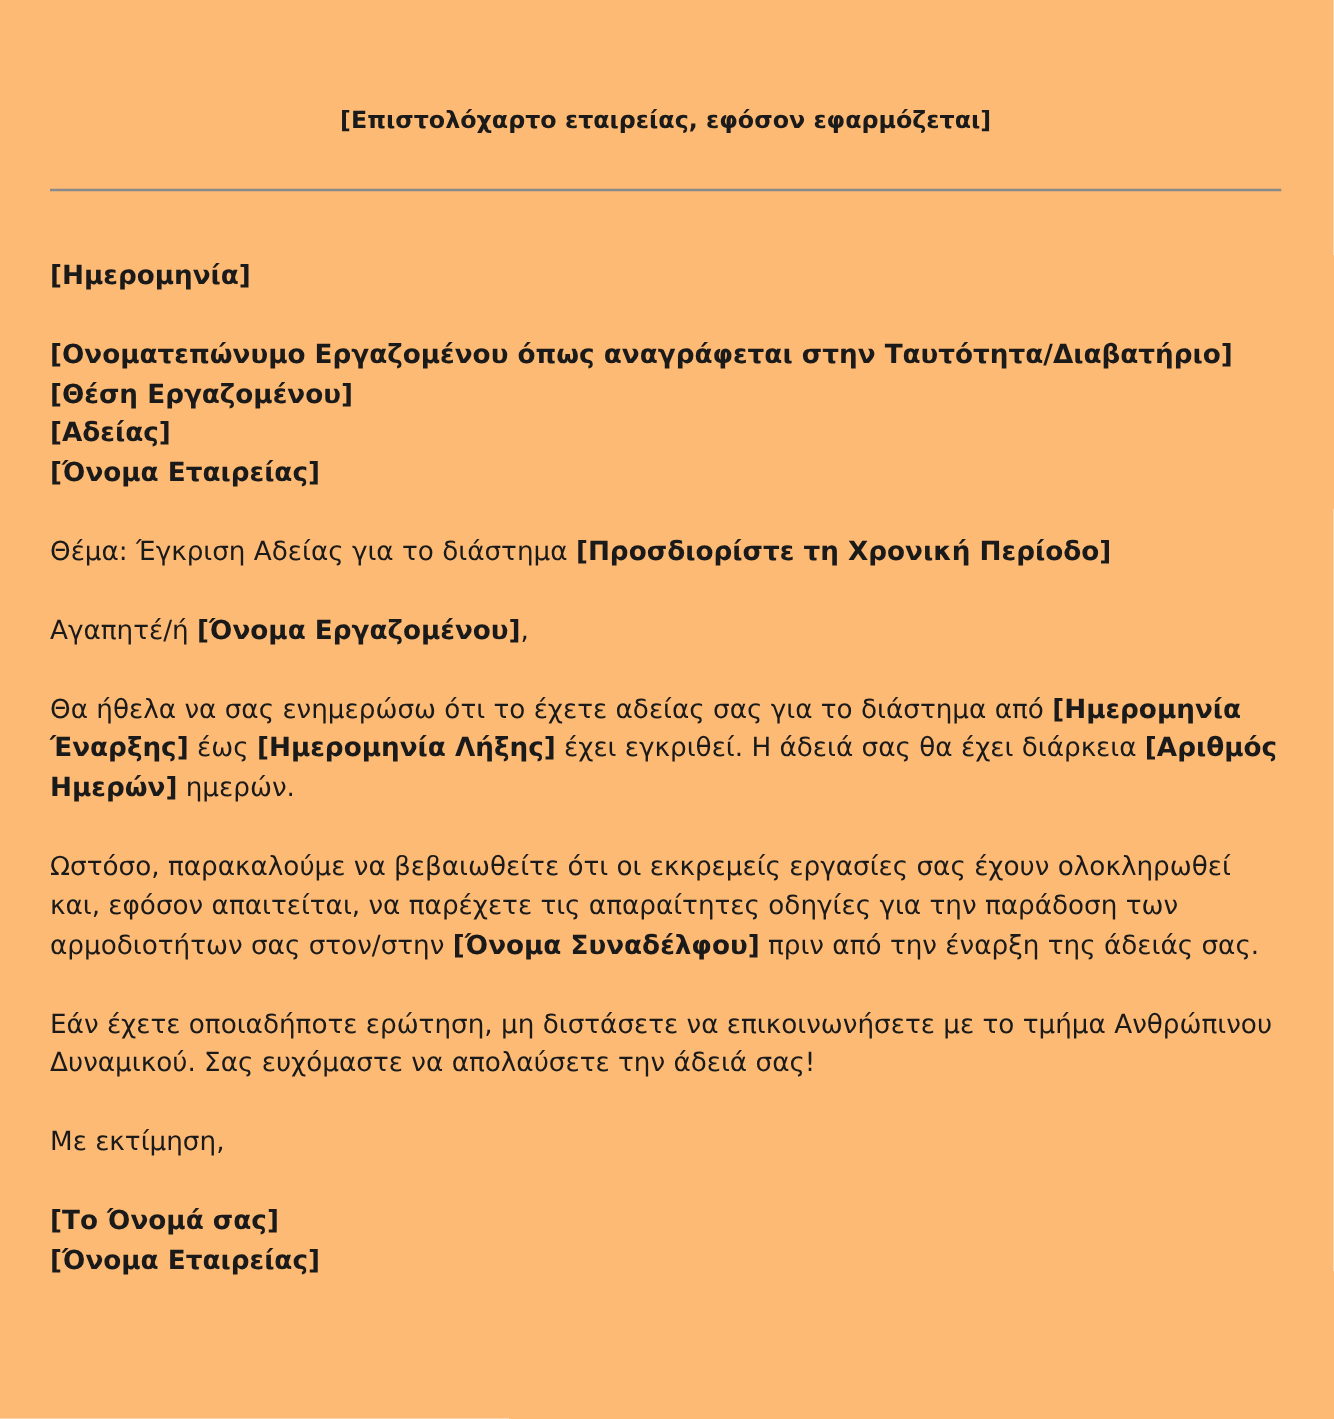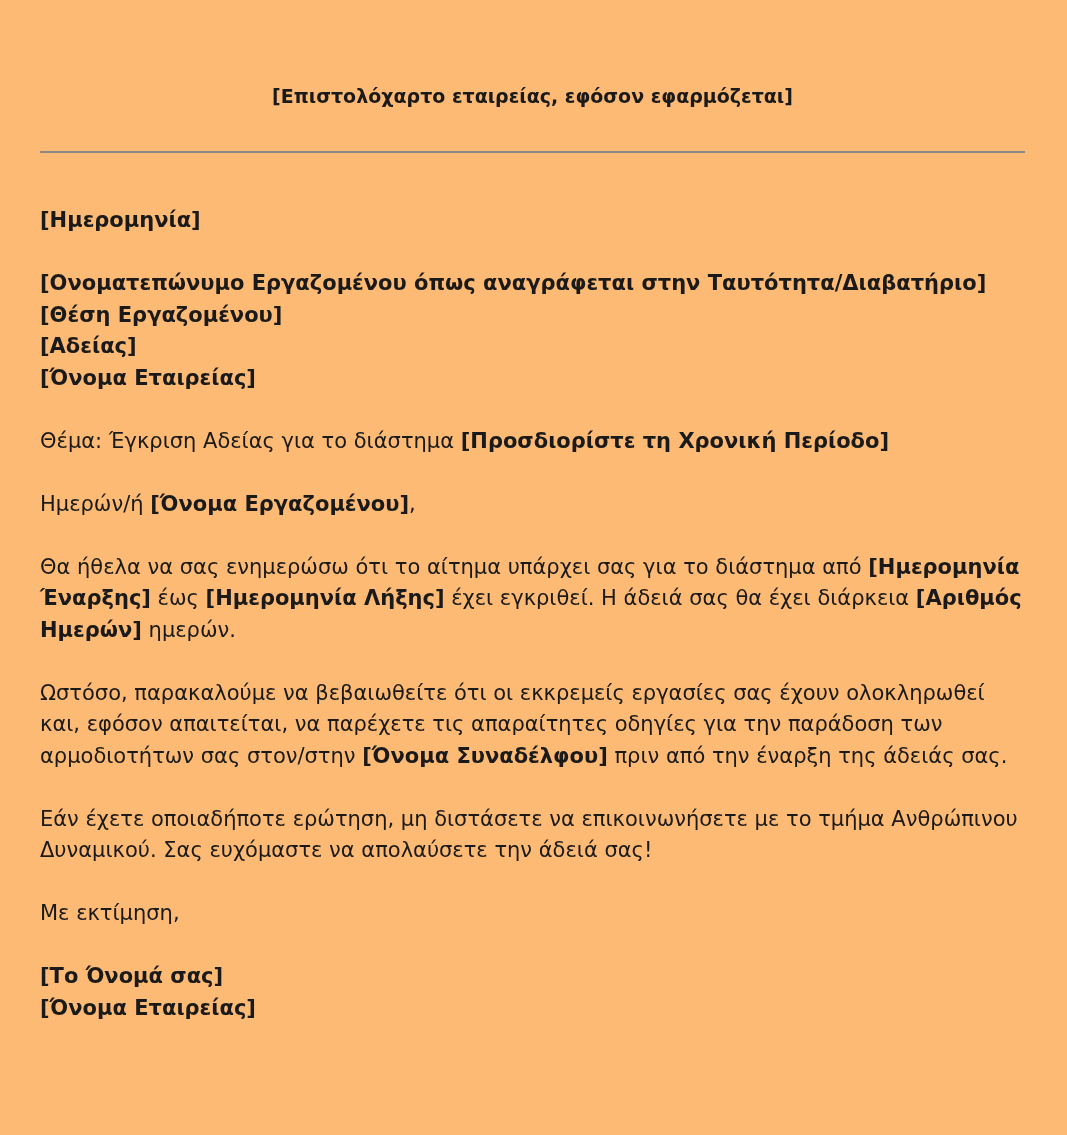--- a/index.html
+++ b/index.html
@@ -56,23 +56,23 @@
 
   <div class="block bold">
     <p>[Ονοματεπώνυμο Εργαζομένου όπως αναγράφεται στην Ταυτότητα/Διαβατήριο]</p>
     <p>[Θέση Εργαζομένου]</p>
     <p>[Αδείας]</p>
     <p>[Όνομα Εταιρείας]</p>
   </div>
 
   <p class="block"><span>Θέμα: Έγκριση Αδείας για το διάστημα </span><strong>[Προσδιορίστε τη Χρονική Περίοδο]</strong></p>
 
-  <p class="block"><span>Ημερών/ή </span><strong>[Όνομα Εργαζομένου]</strong><span>,</span></p>
+  <p class="block"><span>Αγαπητέ/ή </span><strong>[Όνομα Εργαζομένου]</strong><span>,</span></p>
 
-  <p class="block"><span>Θα ήθελα να σας ενημερώσω ότι το αίτημα υπάρχει σας για το διάστημα από </span><strong>[Ημερομηνία Έναρξης]</strong><span> έως </span><strong>[Ημερομηνία Λήξης]</strong><span> έχει εγκριθεί. Η άδειά σας θα έχει διάρκεια </span><strong>[Αριθμός Ημερών]</strong><span> ημερών.</span></p>
+  <p class="block"><span>Θα ήθελα να σας ενημερώσω ότι το έχετε αδείας σας για το διάστημα από </span><strong>[Ημερομηνία Έναρξης]</strong><span> έως </span><strong>[Ημερομηνία Λήξης]</strong><span> έχει εγκριθεί. Η άδειά σας θα έχει διάρκεια </span><strong>[Αριθμός Ημερών]</strong><span> ημερών.</span></p>
 
   <p class="block"><span>Ωστόσο, παρακαλούμε να βεβαιωθείτε ότι οι εκκρεμείς εργασίες σας έχουν ολοκληρωθεί και, εφόσον απαιτείται, να παρέχετε τις απαραίτητες οδηγίες για την παράδοση των αρμοδιοτήτων σας στον/στην </span><strong>[Όνομα Συναδέλφου]</strong><span> πριν από την έναρξη της άδειάς σας.</span></p>
 
   <p class="block"><span>Εάν έχετε οποιαδήποτε ερώτηση, μη διστάσετε να επικοινωνήσετε με το τμήμα Ανθρώπινου Δυναμικού. Σας ευχόμαστε να απολαύσετε την άδειά σας!</span></p>
 
   <p class="block">Με εκτίμηση,</p>
 
   <div class="block bold">
     <p>[Το Όνομά σας]</p>
     <p>[Όνομα Εταιρείας]</p>

